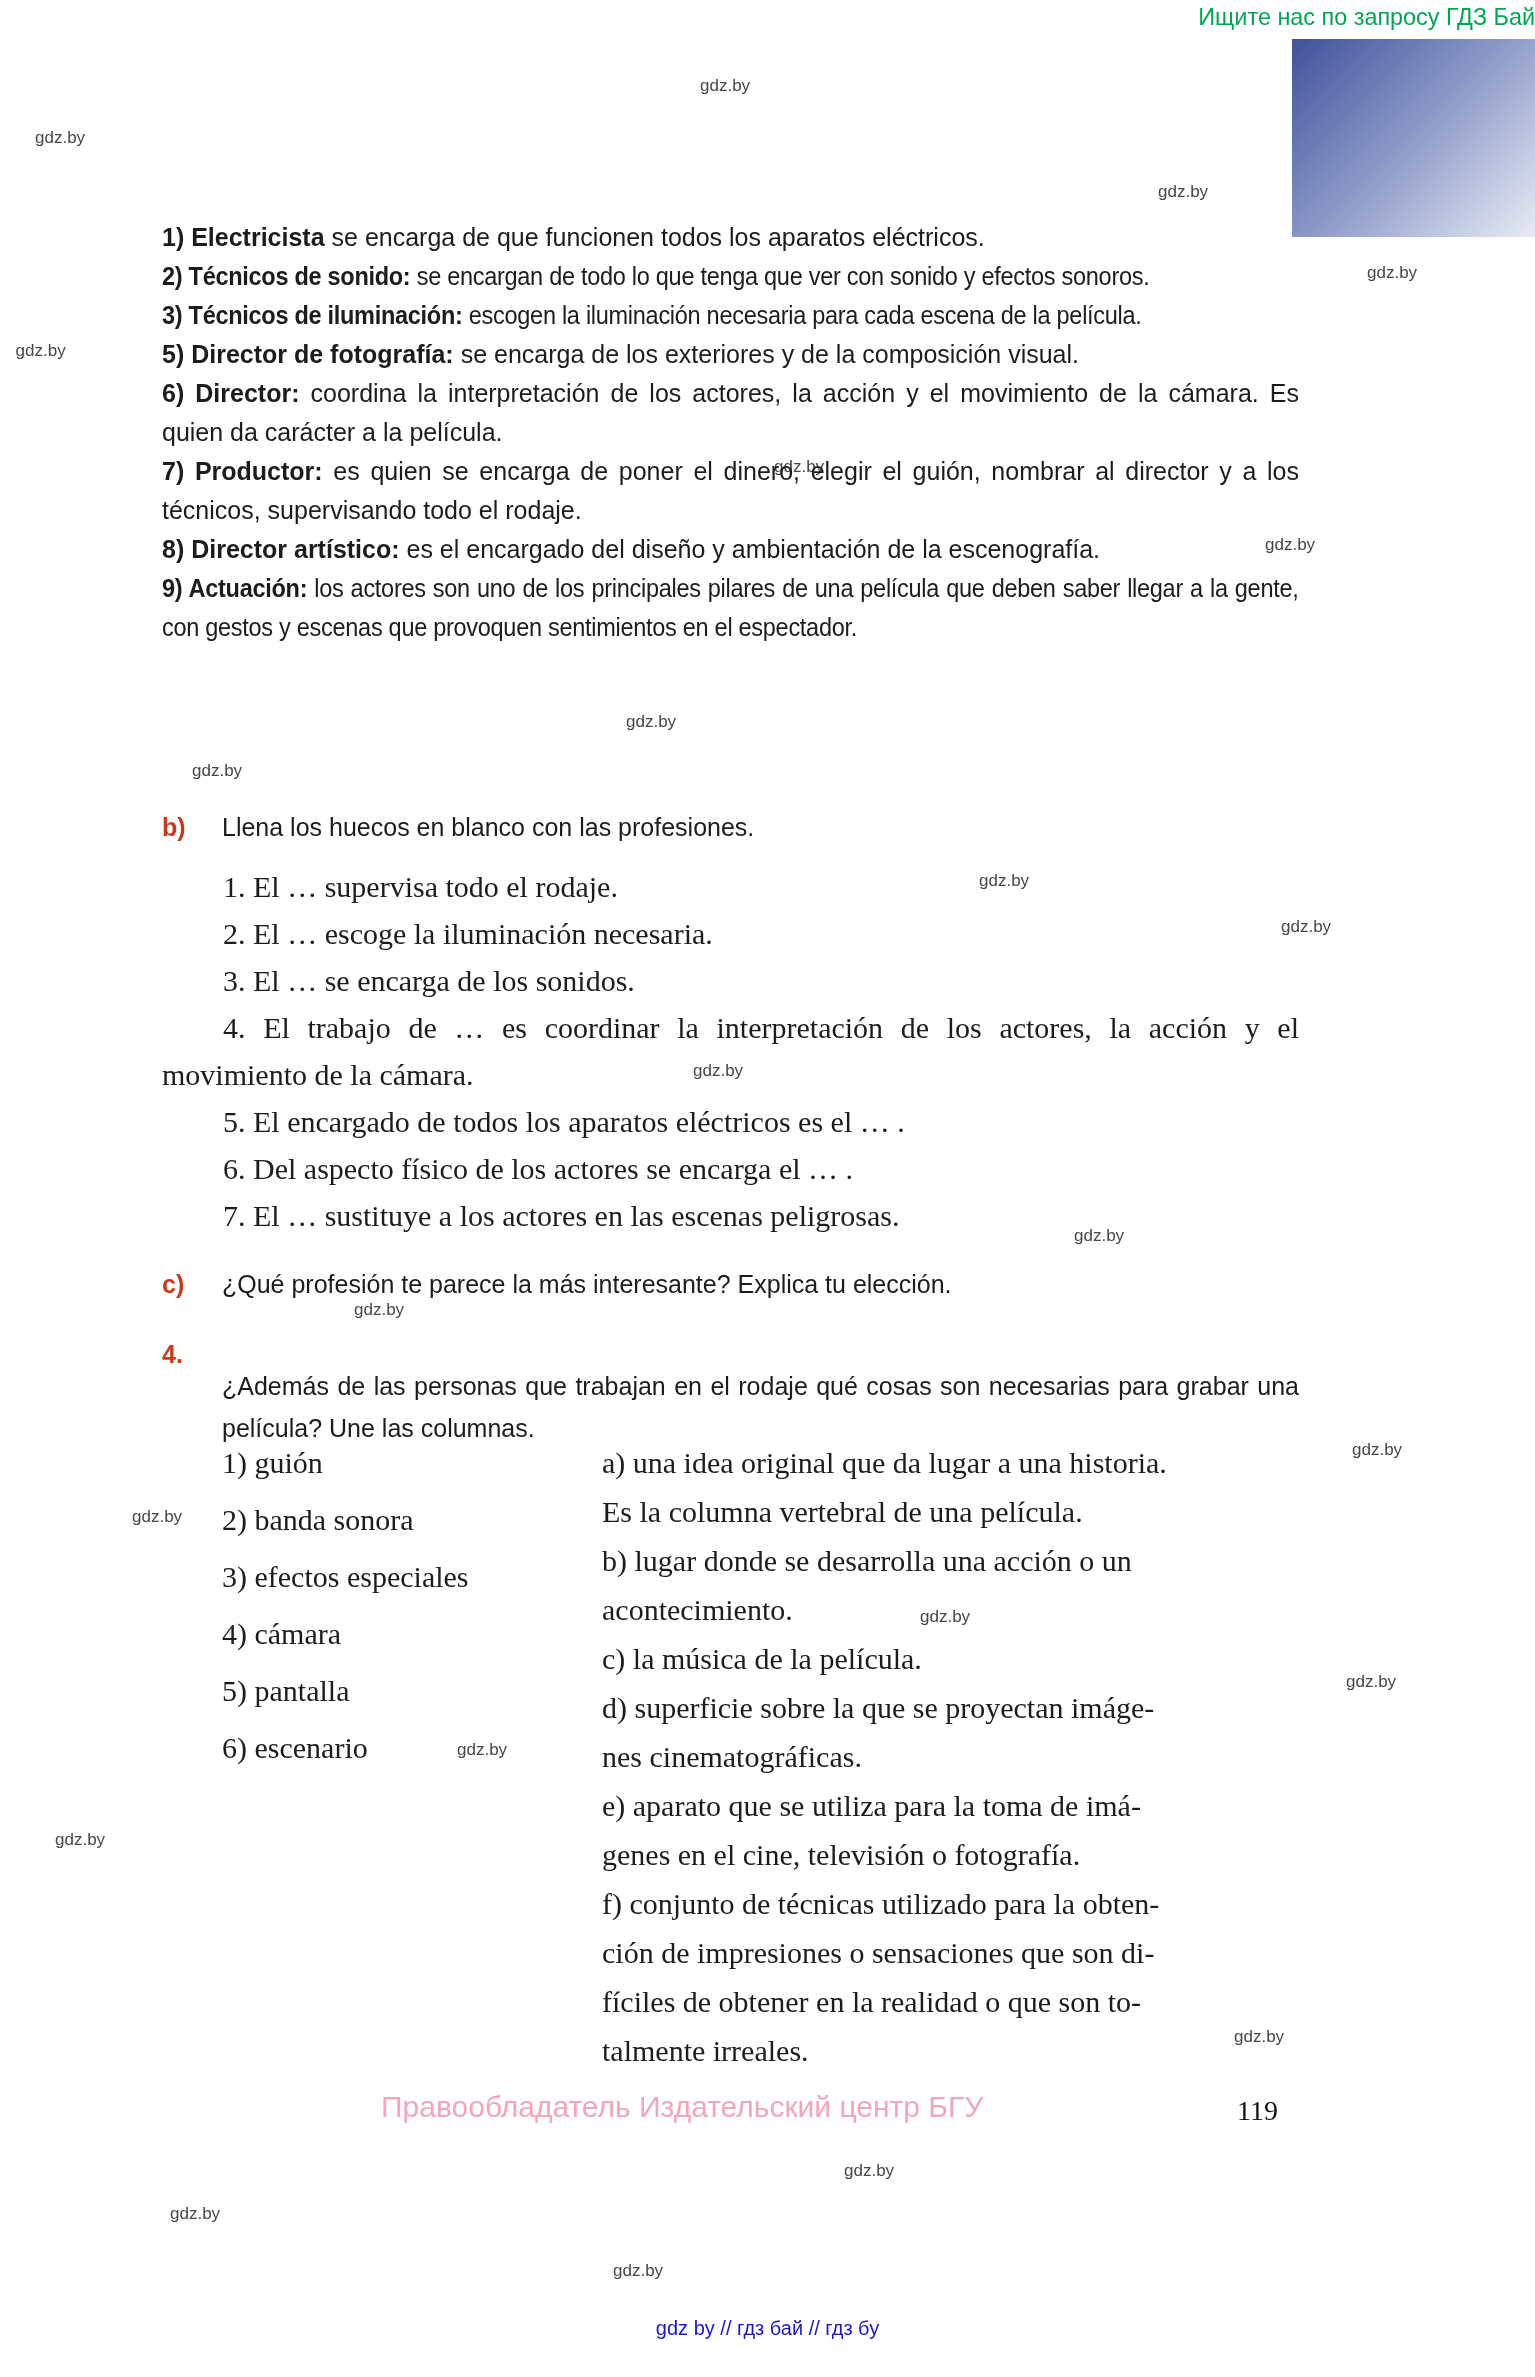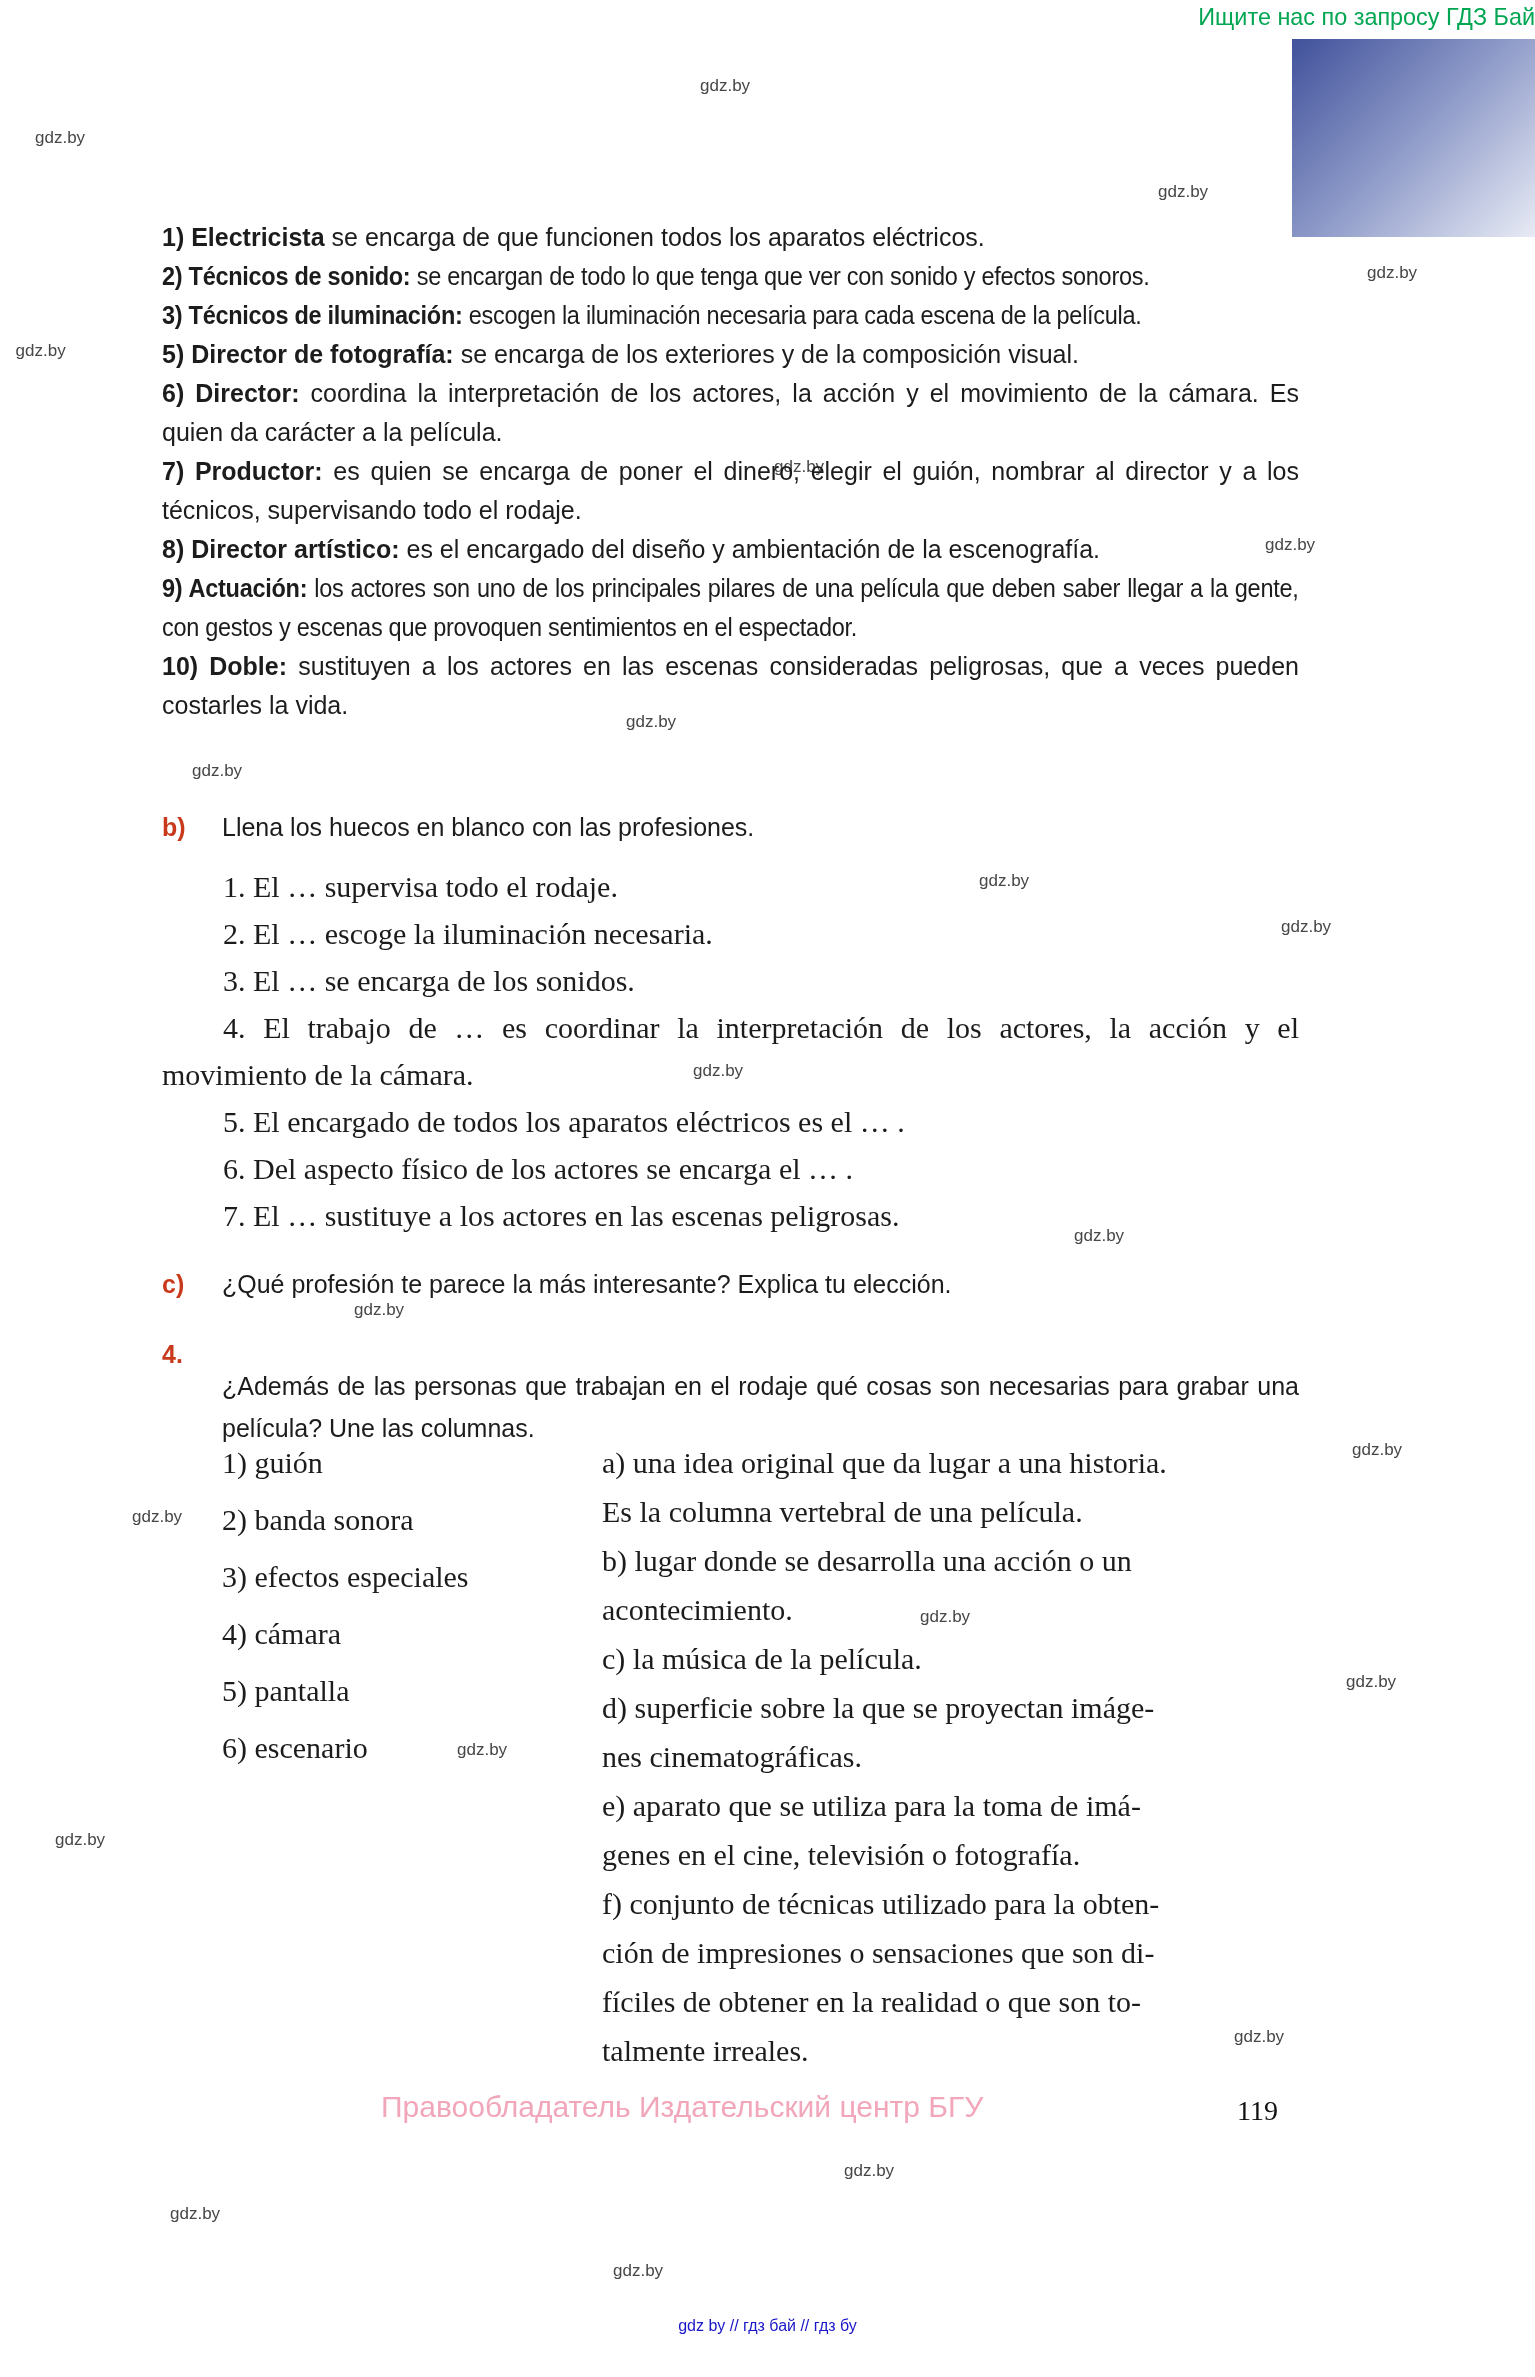--- a/index.html
+++ b/index.html
@@ -100,21 +100,21 @@
   .page-number {
     position: absolute;
     left: 1237px; top: 2095px;
     font-size: 28px;
     color: #111111;
   }
   .footer-links {
     position: absolute;
     top: 2317px; left: 0; width: 100%;
     text-align: center;
-    font-size: 16px;
+    font-size: 20px;
     color: var(--link-blue, #1a17c9);
     cursor: pointer;
   }
 </style>
 </head>
 <body>
 
 <div class="top-banner">Ищите нас по запросу ГДЗ Бай</div>
 <div class="blue-square"></div>
 
@@ -145,21 +145,20 @@
 
 <div class="professions">
   <p class="pro-item"><b>1) Electricista</b><span> se encarga de que funcionen todos los aparatos eléctricos.</span></p>
   <p class="pro-item condensed"><b>2) Técnicos de sonido:</b><span> se encargan de todo lo que tenga que ver con sonido y efectos sonoros.</span></p>
   <p class="pro-item condensed"><b>3) Técnicos de iluminación:</b><span> escogen la iluminación necesaria para cada escena de la película.</span></p>
   <p class="pro-item"><b>5) Director de fotografía:</b><span> se encarga de los exteriores y de la composición visual.</span></p>
   <p class="pro-item"><b>6) Director:</b><span> coordina la interpretación de los actores, la acción y el movimiento de la cámara. Es quien da carácter a la película.</span></p>
   <p class="pro-item"><b>7) Productor:</b><span> es quien se encarga de poner el dinero, elegir el guión, nombrar al director y a los técnicos, supervisando todo el rodaje.</span></p>
   <p class="pro-item"><b>8) Director artístico:</b><span> es el encargado del diseño y ambientación de la escenografía.</span></p>
   <p class="pro-item condensed"><b>9) Actuación:</b><span> los actores son uno de los principales pilares de una película que deben saber llegar a la gente, con gestos y escenas que provoquen sentimientos en el espectador.</span></p>
-  <p class="pro-item"><b>10) Doble:</b><span> sustituyen a los actores en las escenas consideradas peligrosas, que a veces pueden costarles la vida.</span></p>
 </div>
 
 <div class="ex-header" style="top:806px">
   <span class="ex-label">b)</span>
   <span class="ex-title">Llena los huecos en blanco con las profesiones.</span>
 </div>
 
 <div class="fill-items serif">
   <p>1. El … supervisa todo el rodaje.</p>
   <p>2. El … escoge la iluminación necesaria.</p>

